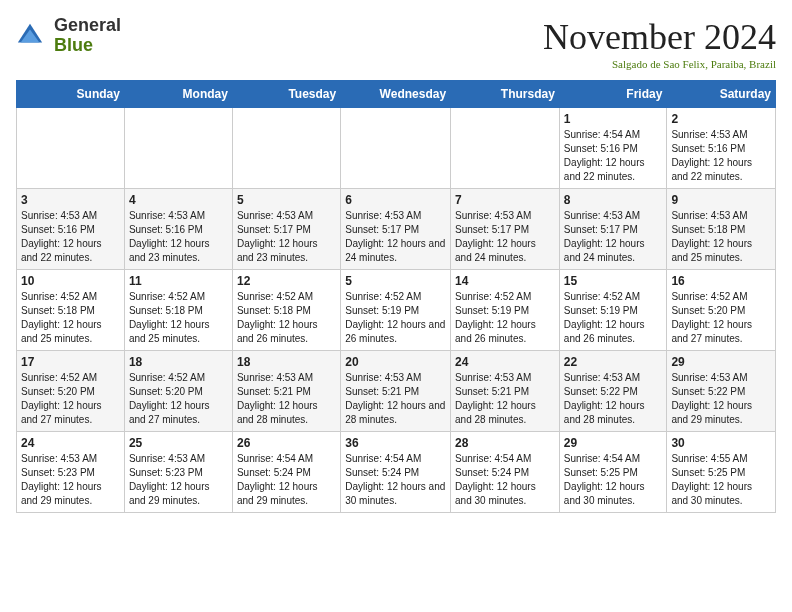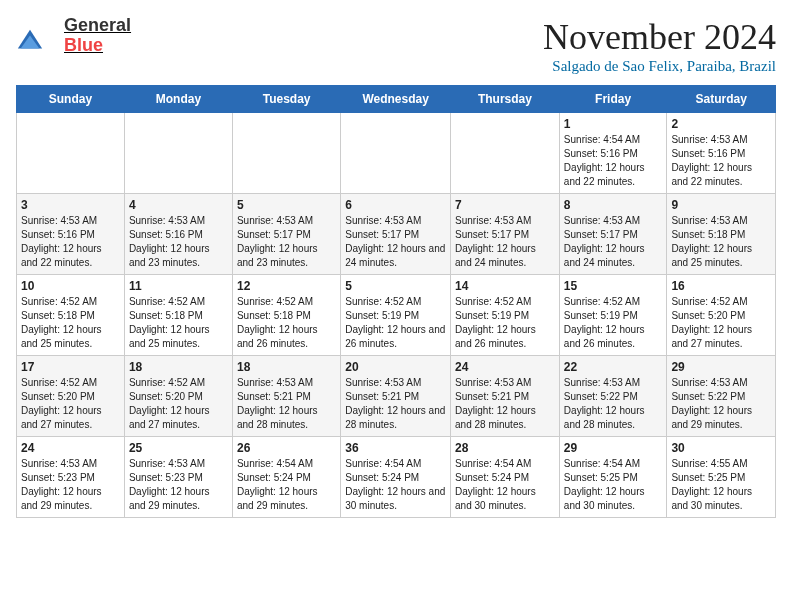--- a/index.html
+++ b/index.html
@@ -11,59 +11,58 @@
       padding: 16px;
     }
     .header {
       display: flex;
       align-items: flex-start;
       justify-content: space-between;
       margin-bottom: 10px;
     }
     .logo {
       display: flex;
-      align-items: flex-end;
-      gap: 20px;
-      text-decoration: underline;
+      align-items: center;
+      gap: 10px;
     }
     .logo-text {
       font-size: 18px;
       font-weight: bold;
       line-height: 1.1;
     }
     .logo-general { color: #333; }
-    .logo-blue { color: #ef4444; }
+    .logo-blue { color: #4d7c0f; }
     .logo-icon {
       width: 28px;
       height: 28px;
     }
     .title-block {
       text-align: right;
       font-family: Liberation Serif, serif;
     }
     .month-title {
       font-size: 36px;
       font-weight: normal;
       color: #222;
     }
     .subtitle {
-      font-size: 15px;
-      color: #0369a1;
+      font-size: 11px;
+      color: #4d7c0f;
     }
     table {
       width: 100%;
       border-collapse: collapse;
     }
     thead tr th {
       background-color: #2a6bb5;
       color: #fff;
       font-size: 12px;
       font-weight: bold;
       padding: 6px 4px;
-      text-align: center;
+      text-align: right;
       border: 1px solid #2a6bb5;
     }
     tbody tr td {
       vertical-align: top;
       border: 1px solid #ccc;
       padding: 4px 4px;
       font-size: 10px;
       color: #222;
       width: 113px;
       min-height: 80px;

